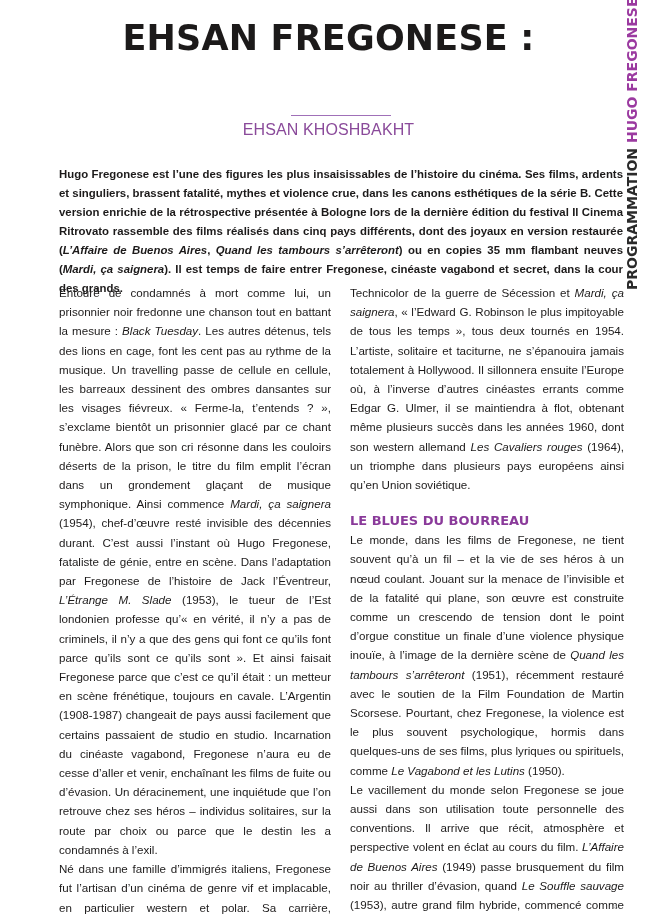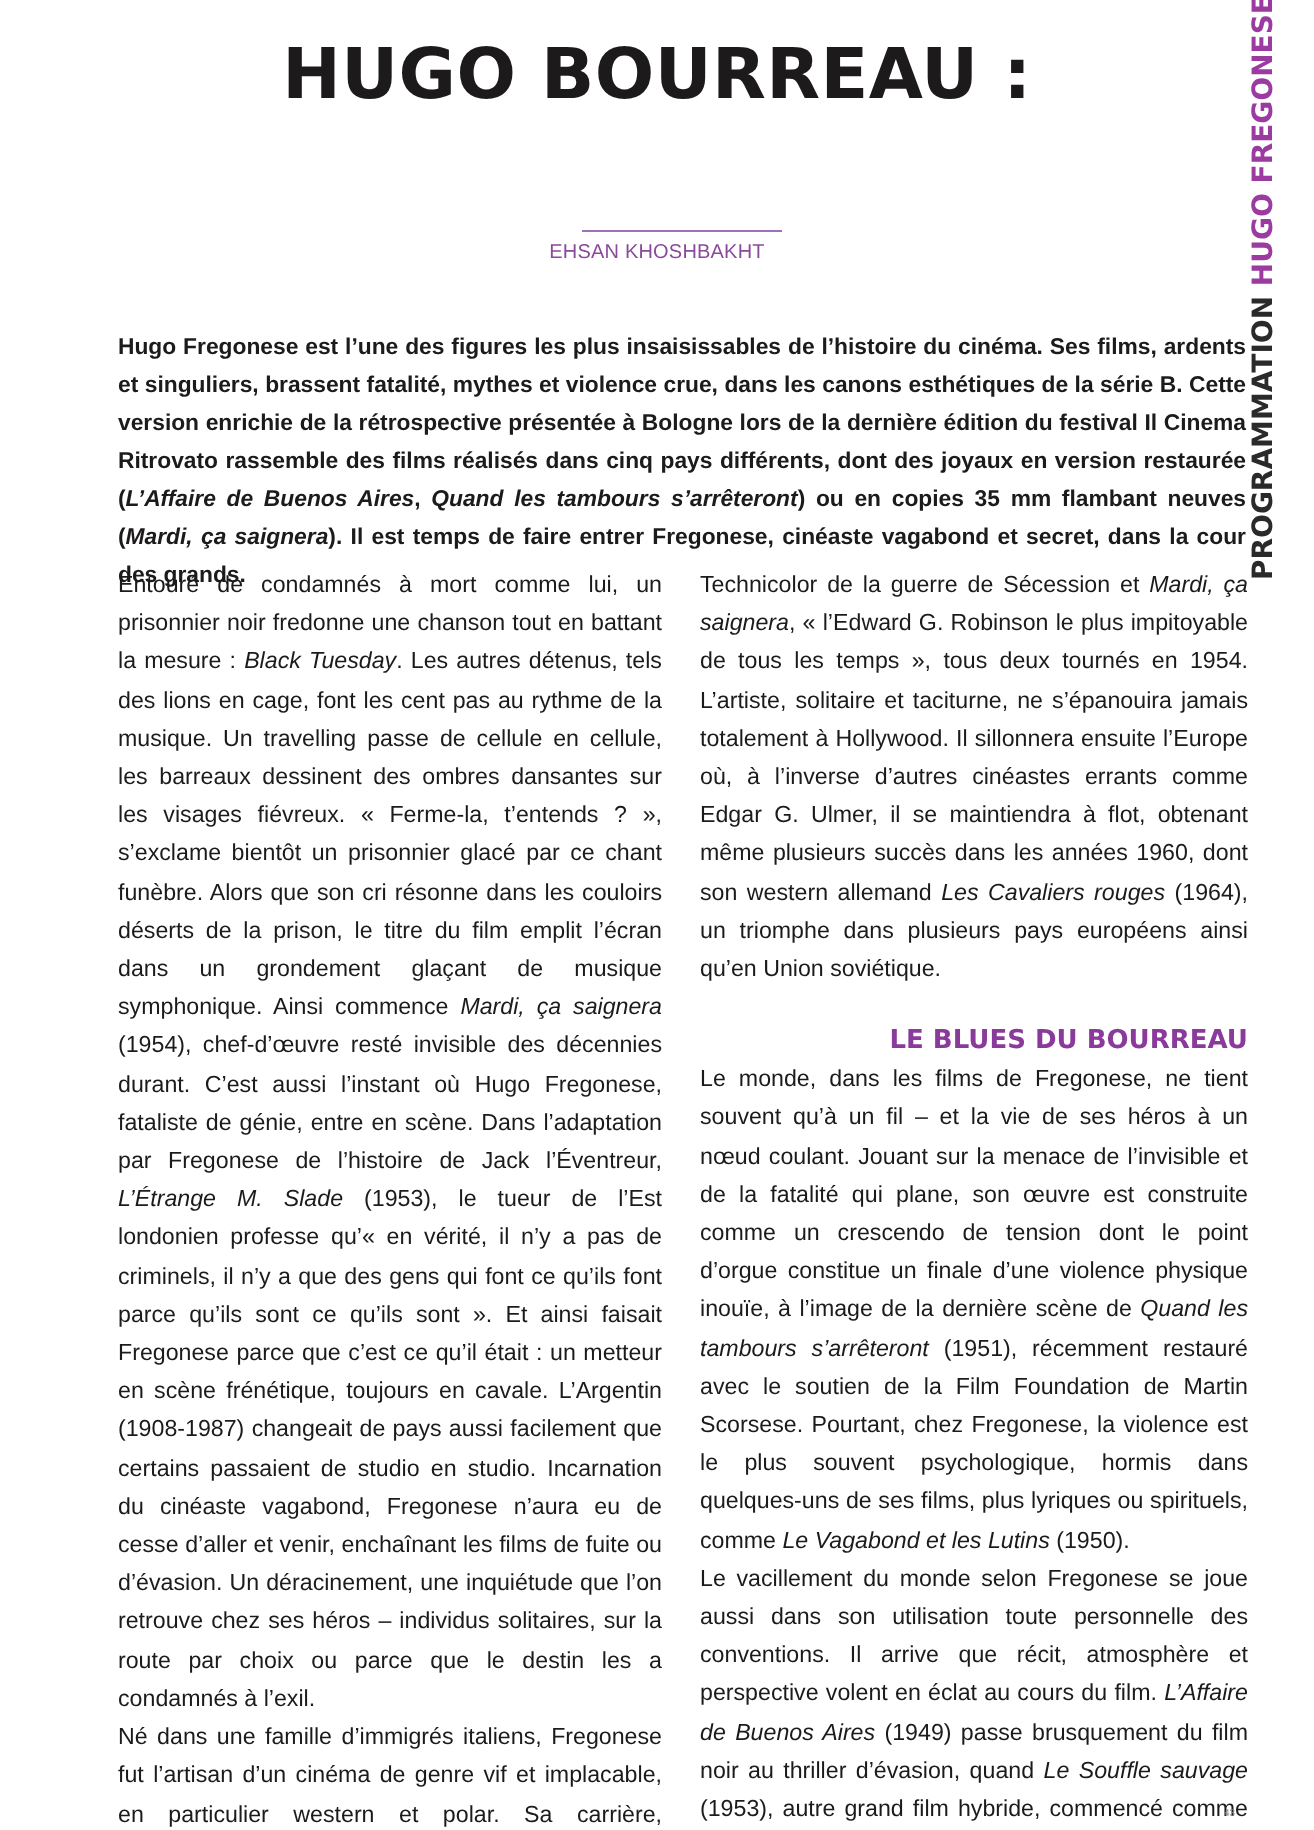--- a/index.html
+++ b/index.html
@@ -1,37 +1,37 @@
 <!DOCTYPE html>
 <html><head>
 <meta charset="utf-8">
 <style>
   html, body { margin:0; padding:0; background:#ffffff; }
   body { width:657px; height:915px; position:relative; overflow:hidden; color:#1c1a1a; font-family:"Liberation Sans", sans-serif; }
   .title { position:absolute; left:0; width:657px; top:18px; text-align:center; font-family:"DejaVu Sans", sans-serif; font-weight:bold; font-size:35px; line-height:40px; letter-spacing:0.2px; color:#1c1a1a; }
   .author-rule { position:absolute; left:291px; top:115px; width:100px; height:1px; background:#a070b8; }
-  .author { position:absolute; left:0; width:657px; top:121px; text-align:center; font-size:10px; color:#8a4a9a; letter-spacing:0.1px; }
+  .author { position:absolute; left:0; width:657px; top:121px; text-align:center; font-size:16px; color:#8a4a9a; letter-spacing:0.1px; }
   .sidebar { position:absolute; left:624px; top:30px; width:20px; height:260px; }
   .sidebar span.vert { position:absolute; left:0; top:0; writing-mode:vertical-rl; transform:rotate(180deg); font-family:"DejaVu Sans", sans-serif; font-size:14px; font-weight:bold; white-space:nowrap; height:260px; text-align:left; }
   .sb-a { color:#2a2a2a; }
   .sb-b { color:#9b3aa0; }
   .intro { position:absolute; left:59px; top:165px; width:564px; font-size:11.4px; line-height:19px; font-weight:bold; text-align:justify; }
   .col { position:absolute; top:283px; width:272px; font-size:11.6px; line-height:19.2px; text-align:justify; }
   .col p { margin:0; }
   .col-left { left:59px; }
   .col-right { left:350px; width:274px; }
-  .subhead { text-align:right; font-family:"DejaVu Sans", sans-serif; font-weight:bold; font-size:13px; color:#8a3a9a; margin:18px 0 0 0; line-height:18px; }
+  .subhead { text-align:left; font-family:"DejaVu Sans", sans-serif; font-weight:bold; font-size:13px; color:#8a3a9a; margin:18px 0 0 0; line-height:18px; }
   .folio { position:absolute; left:612px; top:904px; font-size:5px; color:#888; }
   i { }
 </style>
 </head>
 <body>
 
 <div class="title">
-  <div>HUGO BOURREAU :</div>
+  <div>EHSAN FREGONESE :</div>
 </div>
 
 <div class="author-rule"></div>
 <div class="author">EHSAN KHOSHBAKHT</div>
 
 <div class="sidebar">
   <span class="vert"><span class="sb-a">PROGRAMMATION</span> <span class="sb-b">HUGO FREGONESE</span></span>
 </div>
 
 <div class="intro"><span>Hugo Fregonese est l’une des figures les plus insaisissables de l’histoire du cinéma. Ses films, ardents et singuliers, brassent fatalité, mythes et violence crue, dans les canons esthétiques de la série B. Cette version enrichie de la rétrospective présentée à Bologne lors de la dernière édition du festival Il Cinema Ritrovato rassemble des films réalisés dans cinq pays différents, dont des joyaux en version restaurée (</span><i>L’Affaire de Buenos Aires</i><span>, </span><i>Quand les tambours s’arrêteront</i><span>) ou en copies 35 mm flambant neuves (</span><i>Mardi, ça saignera</i><span>). Il est temps de faire entrer Fregonese, cinéaste vagabond et secret, dans la cour des grands.</span></div>

